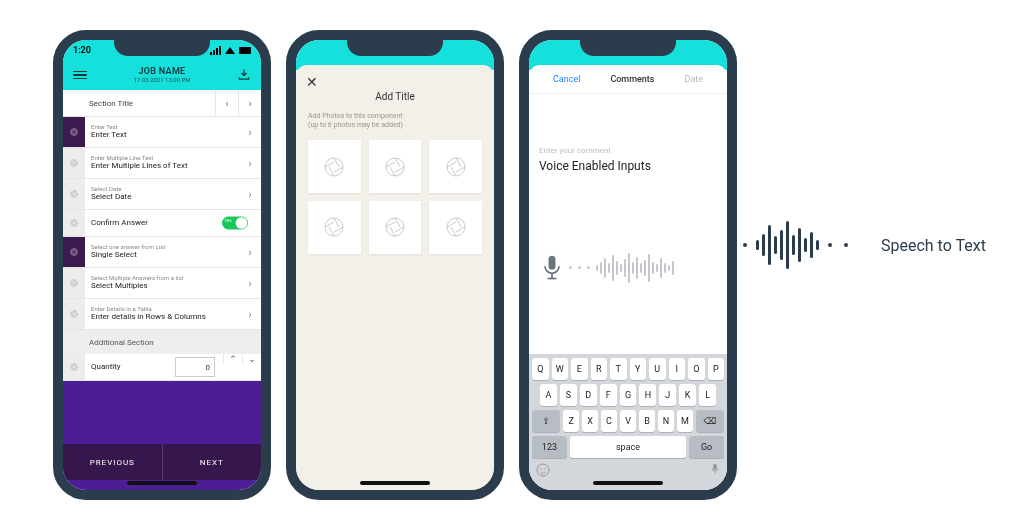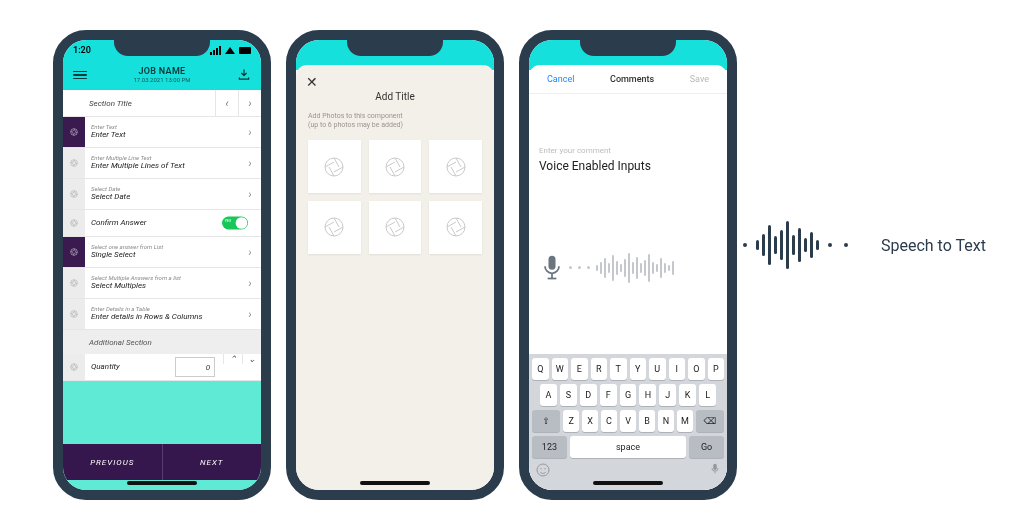--- a/index.html
+++ b/index.html
@@ -17,21 +17,21 @@
   .sb-sig{display:flex;gap:1px;align-items:flex-end;}
   .sb-sig span{width:2px;background:#000;}
   .header1{height:30px;background:#15e0dc;display:flex;align-items:center;justify-content:space-between;padding:0 10px;}
   .hamburger{display:flex;flex-direction:column;gap:2px;width:14px;}
   .hamburger span{height:1.5px;background:#0a3d3c;border-radius:1px;}
   .header-center{text-align:center;line-height:1.1;}
   .jobname{font-size:9px;font-weight:600;letter-spacing:.3px;color:#0d3636;}
   .jobts{font-size:6px;color:#115a58;}
   .dlicon{width:14px;height:14px;display:flex;align-items:center;justify-content:center;}
   .dlicon svg{width:14px;height:14px;}
-  .body1{height:calc(100% - 50px);background:#5eead4;overflow:hidden;font-style:italic;}
+  .body1{height:calc(100% - 50px);background:#4c1d95;overflow:hidden;}
   .sectionTitle{height:26px;background:#fff;display:flex;align-items:center;border-bottom:1px solid #e6e6e6;}
   .sectionTitle .lbl{flex:1;font-size:8px;color:#444;padding-left:26px;}
   .cell-nav{width:22px;display:flex;align-items:center;justify-content:center;font-size:10px;color:#666;border-left:1px solid #e6e6e6;height:100%;}
   .row{display:flex;align-items:stretch;border-bottom:1px solid #e6e6e6;background:#fff;min-height:30px;}
   .row.dark .badge{background:#3a1a4f;}
   .badge{width:22px;background:#ececec;display:flex;align-items:center;justify-content:center;}
   .badge svg{width:10px;height:10px;}
   .badge.light path{stroke:#888;fill:#888;}
   .badge.dark path{stroke:#fff;fill:#fff;}
   .rowbody{flex:1;display:flex;flex-direction:column;justify-content:center;padding:3px 6px;}
@@ -58,21 +58,21 @@
   .closex{font-size:14px;color:#333;position:absolute;left:10px;top:9px;}
   .sheet-title{text-align:center;font-size:10px;color:#333;margin-top:16px;}
   .sheet-sub{font-size:7px;color:#9c968d;line-height:1.3;margin-top:10px;}
   .photogrid{margin-top:10px;display:grid;grid-template-columns:repeat(3,1fr);gap:8px;}
   .phslot{background:#fff;aspect-ratio:1/1;display:flex;align-items:center;justify-content:center;box-shadow:0 1px 2px rgba(0,0,0,.07);}
   .phslot svg{width:24px;height:24px;opacity:.45;}
 
   
   .p3{left:519px;}
   .sheet3{position:absolute;top:25px;left:0;right:0;bottom:0;background:#fff;border-radius:11px 11px 0 0;display:flex;flex-direction:column;}
-  .nav3{height:28px;display:flex;align-items:center;justify-content:space-between;padding:0 18px;border-bottom:1px solid #eee;}
+  .nav3{height:28px;display:flex;align-items:center;justify-content:space-between;padding:0 24px;border-bottom:1px solid #eee;}
   .nav3 .cancel{font-size:9px;color:#1f85ff;}
   .nav3 .title{font-size:9px;color:#333;font-weight:500;}
   .nav3 .save{font-size:9px;color:#b8b8b8;}
   .commentArea{padding:8px 10px;flex:0 0 auto;margin-top:44px;}
   .placeholder{font-size:8px;color:#bcbcbc;}
   .voicetext{font-size:12px;color:#222;margin-top:4px;}
   .micarea{flex:1;display:flex;align-items:center;gap:6px;padding:0 12px;}
   .mic{width:22px;height:28px;}
   .wave{flex:1;display:flex;align-items:center;gap:2px;height:36px;}
   .wave span{width:2px;background:#c4c8cc;border-radius:1px;}
@@ -308,21 +308,21 @@
     <div class="home"></div>
   </div>
 
   <div class="phone p3">
     <div class="notch"></div>
     <div class="sheet-blur"></div>
     <div class="sheet3">
       <div class="nav3">
         <span class="cancel">Cancel</span>
         <span class="title">Comments</span>
-        <span class="save">Save</span>
+        <span class="save">Date</span>
       </div>
       <div class="commentArea">
         <div class="placeholder">Enter your comment</div>
         <div class="voicetext">Voice Enabled Inputs</div>
       </div>
       <div class="micarea">
         <svg class="mic" viewBox="0 0 24 32">
           <rect x="8" y="2" width="8" height="16" rx="4" fill="#6b7580"></rect>
           <path d="M4 14a8 8 0 0016 0" fill="none" stroke="#6b7580" stroke-width="2"></path>
           <line x1="12" y1="22" x2="12" y2="28" stroke="#6b7580" stroke-width="2"></line>

